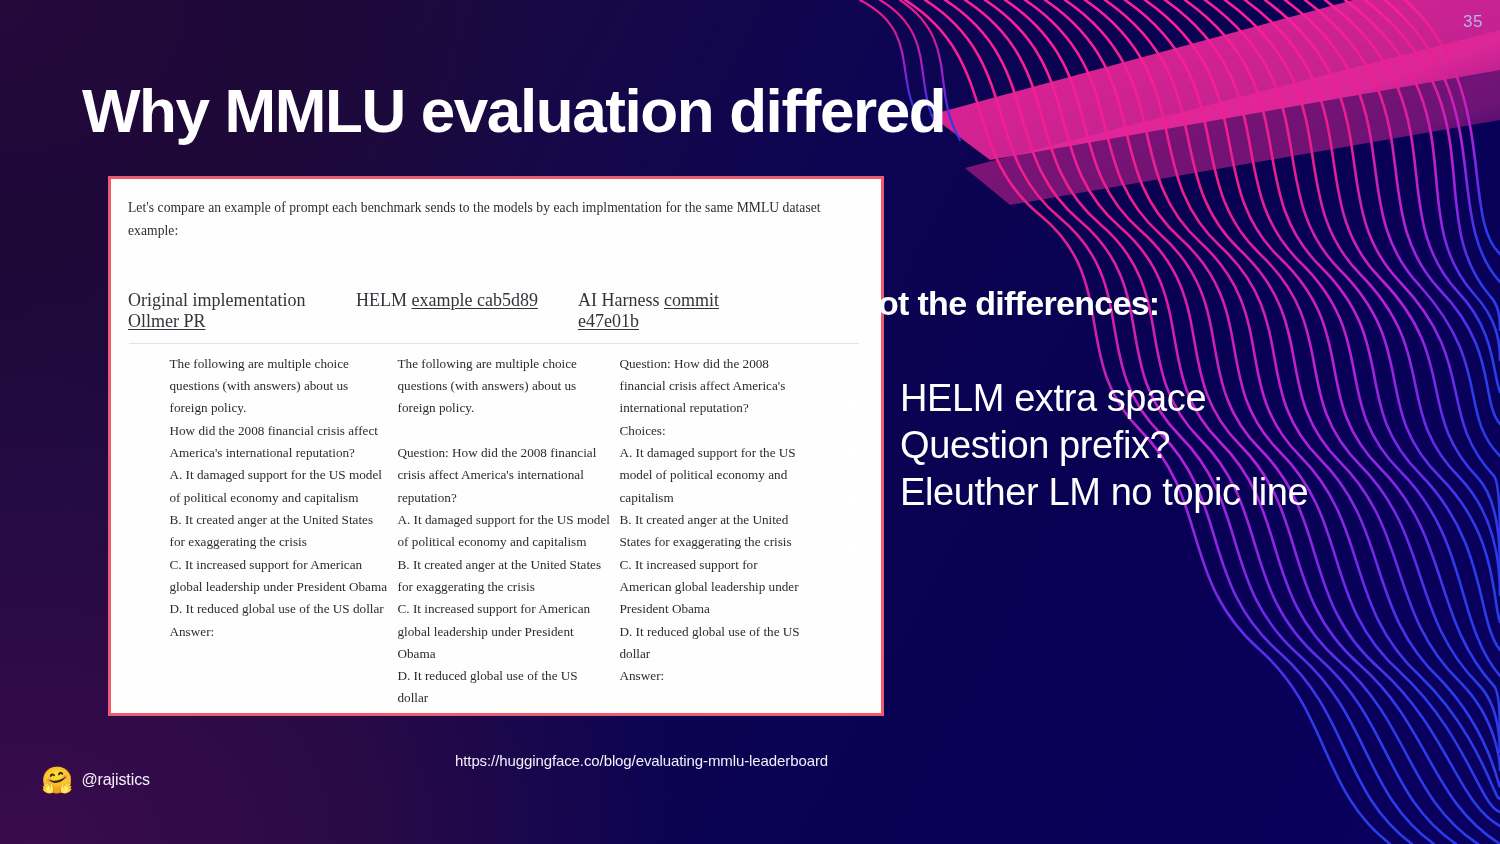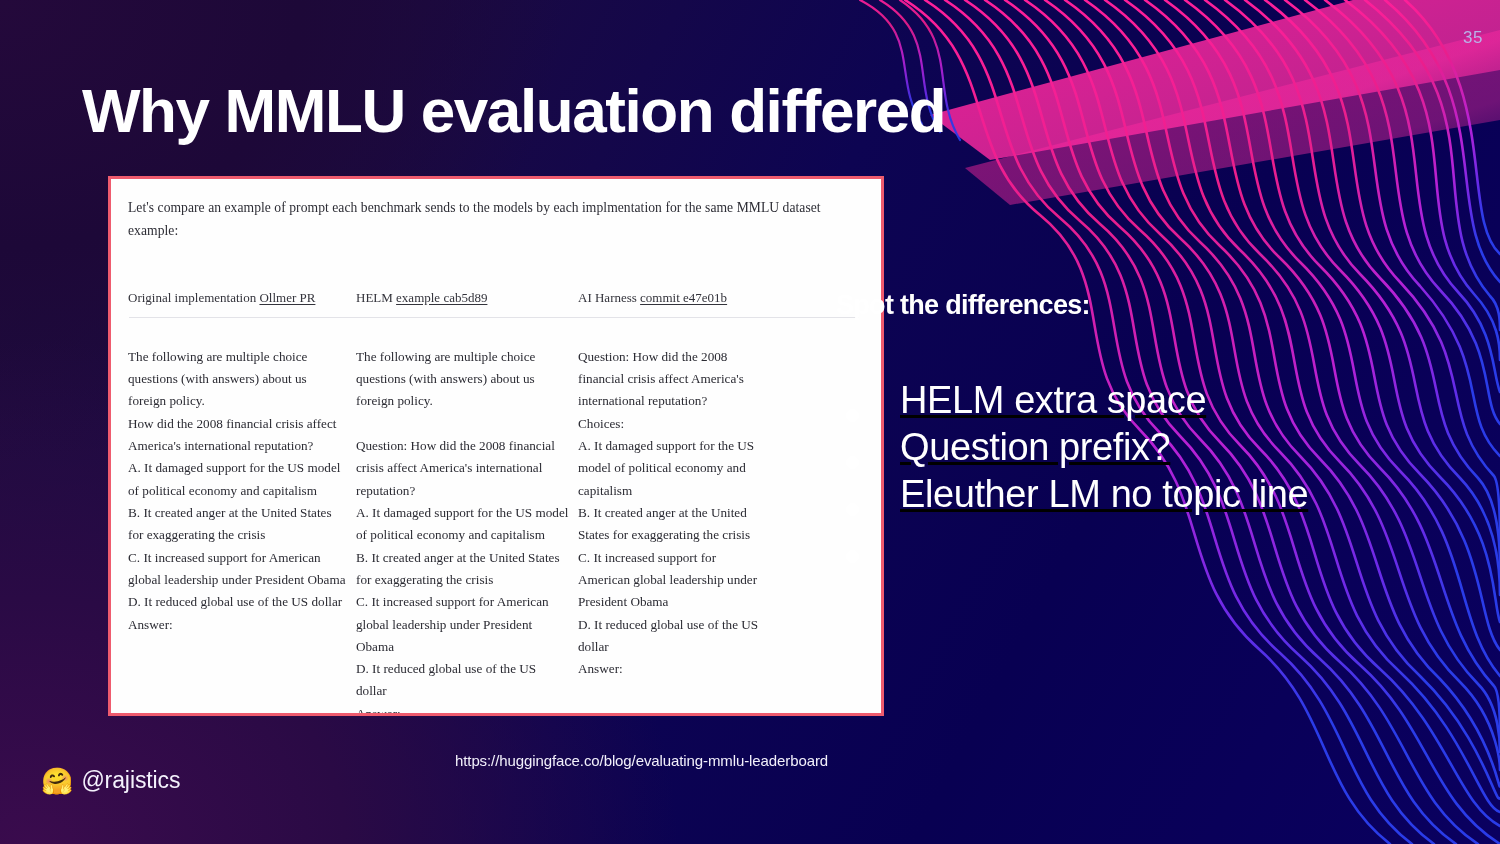--- a/index.html
+++ b/index.html
@@ -17,21 +17,21 @@
     overflow:hidden;
     background:
       radial-gradient(ellipse 900px 700px at 2% 100%, #3a0b4d 0%, #2a0a45 35%, rgba(20,6,70,0) 72%),
       radial-gradient(ellipse 750px 620px at 0% 0%, #24093b 0%, #1d0838 40%, rgba(15,5,60,0) 75%),
       linear-gradient(118deg, #210c3a 0%, #1b0a42 22%, #0d0452 48%, #080052 70%, #0a0060 100%);
   }
   #waveLayer{ position:absolute; inset:0; pointer-events:none; }
 
   
   .pagenum{
-    position:absolute; top:28px; right:17px;
+    position:absolute; top:12px; right:17px;
     font-size:17px; color:#b9b2e8; letter-spacing:.5px;
     z-index:9;
   }
 
   
   .title{
     position:absolute; left:82px; top:80px;
     font-size:62px; font-weight:bold; color:#ffffff;
     letter-spacing:-1.4px; line-height:1;
     z-index:6; white-space:nowrap;
@@ -48,56 +48,55 @@
   }
   .card-inner{ padding:17px 20px 0 17px; }
   .intro{
     font-family:"Liberation Serif", serif;
     font-size:13.6px; color:#2d2d35;
     line-height:1.72; letter-spacing:.05px;
   }
   .cols-head{
     display:flex; margin-top:47px;
     font-family:"Liberation Serif", serif;
-    font-size:13px; color:#33333b;align-items:flex-end;
+    font-size:18px; color:#33333b;
   }
   .cols-head .ch{ padding-right:8px; }
   .ch1{ width:228px; }
   .ch2{ width:222px; }
   .ch3{ width:200px; }
   .ul{ text-decoration:underline; text-underline-offset:2px; }
   .rule{
     height:1px; background:#e3e3e8;
     margin:11px 2px 0 1px;
   }
-  .cols-body{ display:flex; margin-top:28px; }
+  .cols-body{ display:flex; margin-top:9px;justify-content:center; }
   .cb{
     font-family:"Liberation Serif", serif;
     font-size:13.2px; color:#2b2b33;
     line-height:1.69; white-space:pre-line;
     padding-right:9px;
   }
   .cb1{ width:228px; }
   .cb2{ width:222px; }
   .cb3{ width:200px; }
 
   
   .spot-head{
-    position:absolute; left:836px; top:290px;
-    font-size:27px; font-weight:bold; color:#ffffff;
+    position:absolute; left:836px; top:284px;
+    font-size:34px; font-weight:bold; color:#ffffff;
     letter-spacing:-.7px; z-index:6; white-space:nowrap;
   }
   .bullets{
     position:absolute; left:846px; top:375px;
     z-index:6; list-style:none;
   }
   .bullets li{
-    display:flex; align-items:flex-end;
+    display:flex; align-items:center;
     height:47px;
-    text-decoration:underline;
   }
   .bullets .dot{
     width:13px; height:13px; border-radius:50%;
     background:#ffffff; flex:0 0 auto;
     margin-top:15px;
   }
   .bullets .btxt{
     margin-left:41px;
     font-size:38px; color:#ffffff;
     line-height:1.12; letter-spacing:-.4px;
@@ -110,21 +109,21 @@
     font-size:15px; color:#f2f0fb; letter-spacing:-.1px;
     z-index:6; white-space:nowrap;
   }
   .handle-wrap{
     position:absolute; left:41px; top:767px;
     display:flex; align-items:center; z-index:6;
   }
   .handle-emoji{ font-size:26px; line-height:1; }
   .handle{
     margin-left:8px;
-    font-size:23px; color:#f4f2fc; letter-spacing:-.1px;
+    font-size:16px; color:#f4f2fc; letter-spacing:-.1px;
   }
 </style>
 </head>
 <body>
 
 <div id="slide">
 
   <svg id="waveLayer" viewBox="0 0 1500 844" preserveAspectRatio="none" aria-hidden="true">
     <defs>
       <linearGradient id="gTop" x1="0" y1="0" x2="0.25" y2="1">

